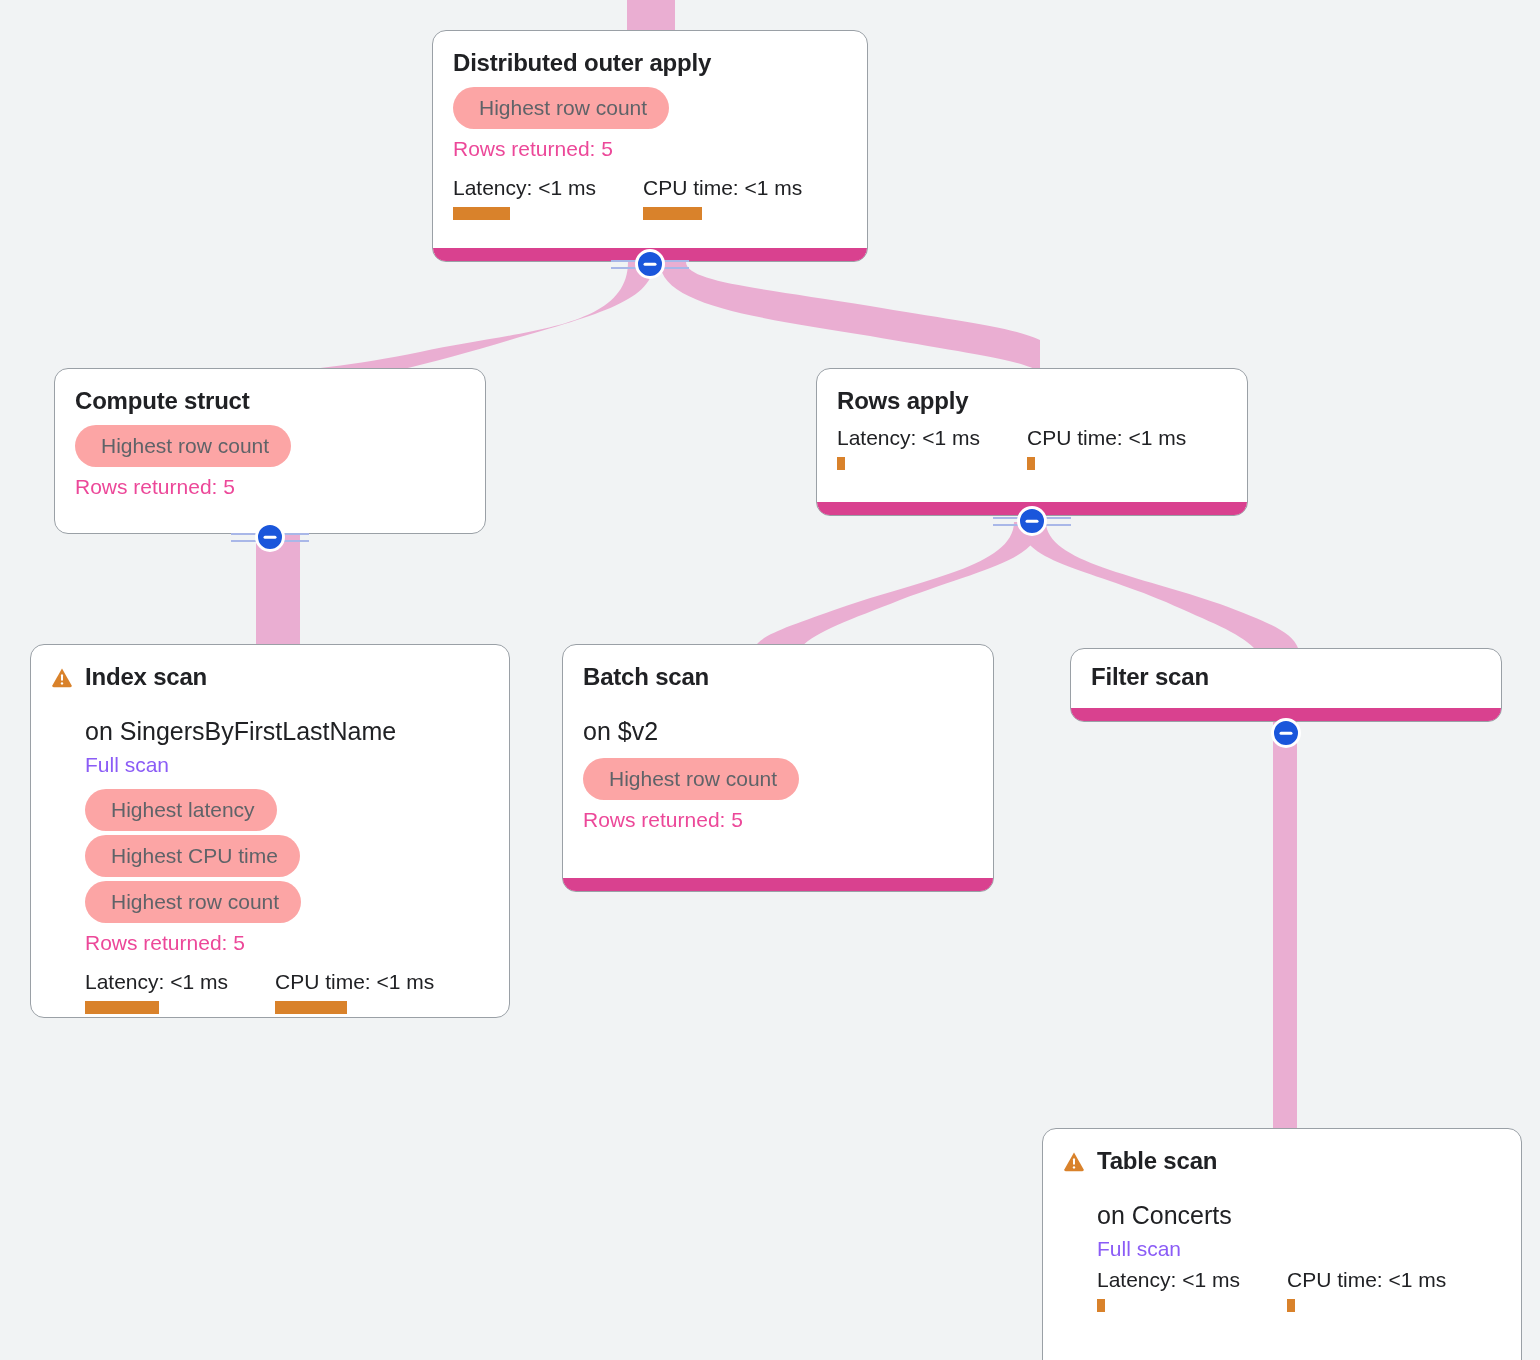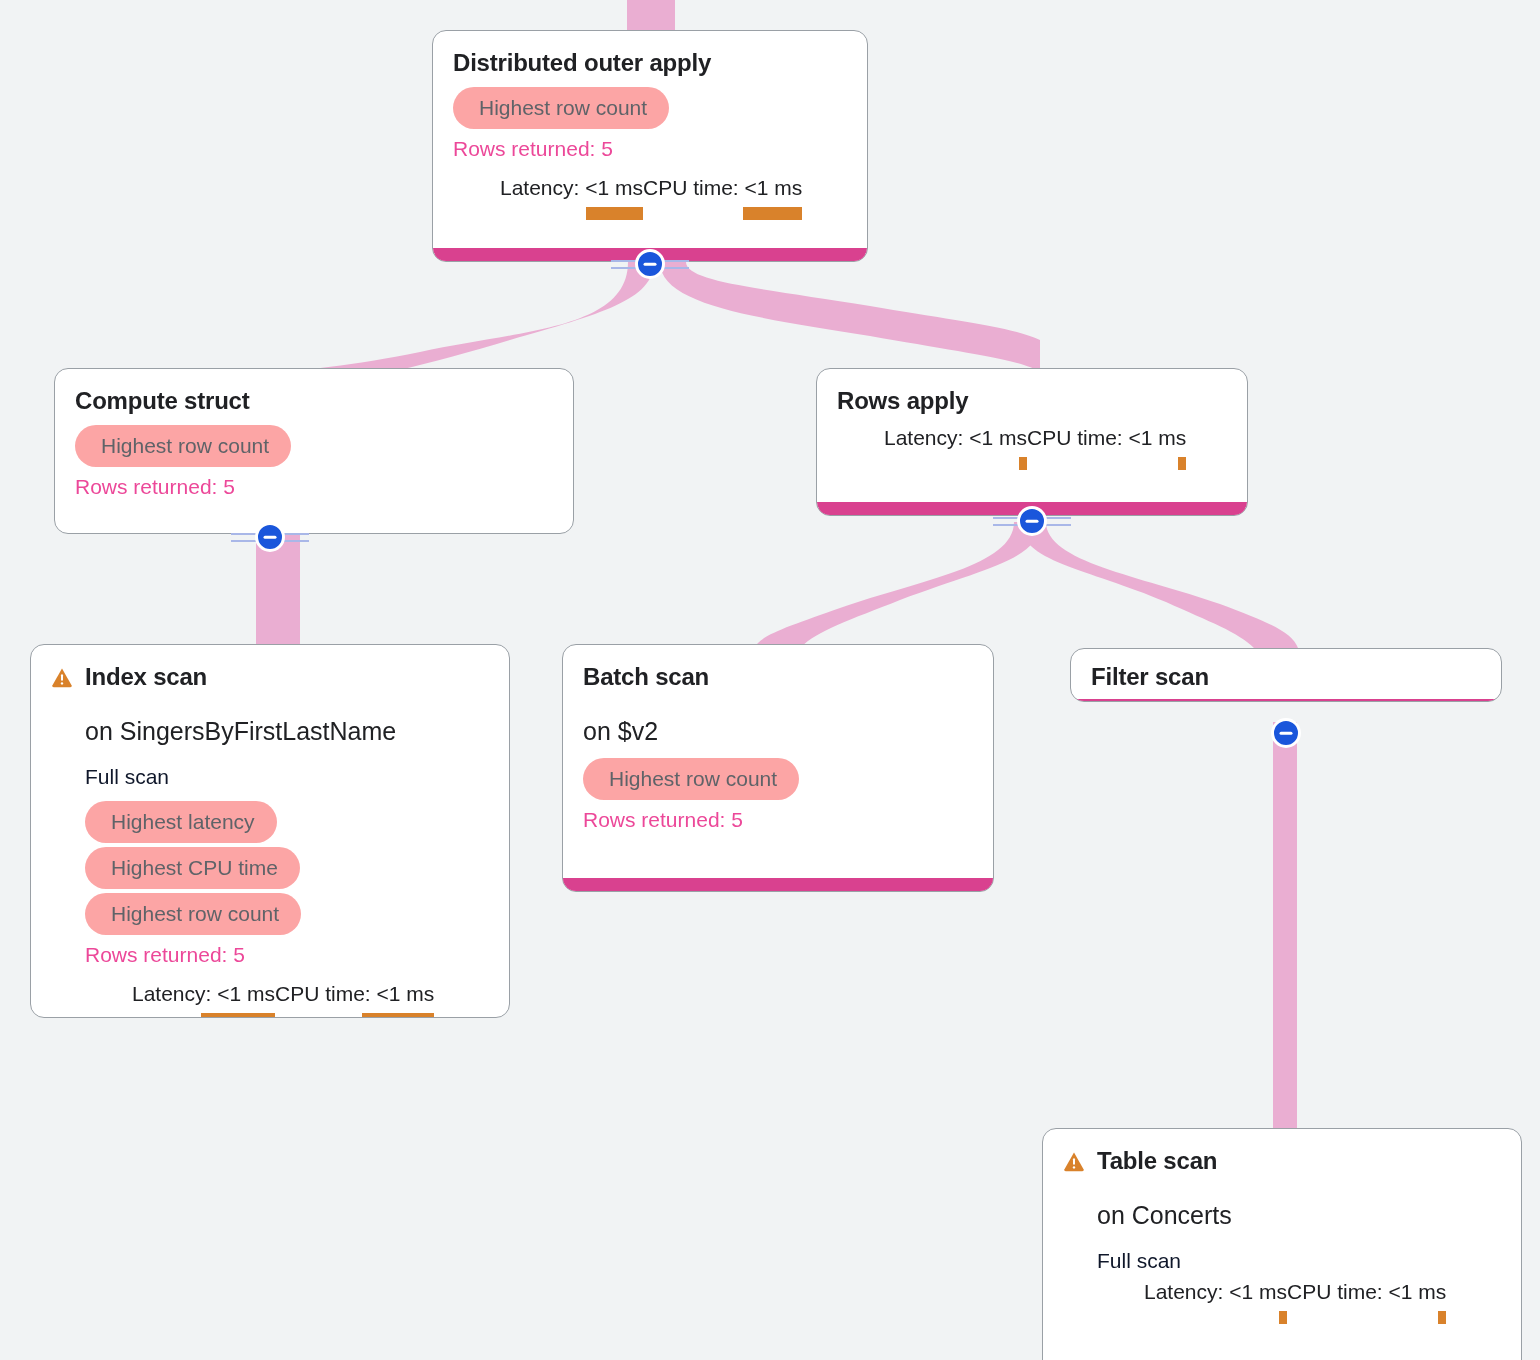--- a/index.html
+++ b/index.html
@@ -84,24 +84,23 @@
 
   .node-subtitle {
     font-size: 25px;
     color: #202124;
     line-height: 1.5;
     margin-top: 20px;
     white-space: nowrap;
   }
   .node-subnote {
     font-size: 21px;
-    color: #0f172a;
+    color: #8b5cf6;
     line-height: 1.45;
     white-space: nowrap;
-    margin-top: 12px;
   }
 
   
   .chips {
     display: flex;
     flex-direction: column;
     align-items: flex-start;
     gap: 4px;
     margin-top: 8px;
   }
@@ -123,21 +122,20 @@
   }
 
   
   .metrics {
     display: flex;
     margin-top: 14px;
   }
   .metric {
     display: flex;
     flex-direction: column;
-    align-items: flex-end;
   }
   .metric-label {
     font-size: 21px;
     color: #202124;
     white-space: nowrap;
     line-height: 1.2;
   }
   .metric-bar {
     height: 13px;
     background: #d9822b;
@@ -256,21 +254,21 @@
       </div>
     </div>
     <div class="node-bottom-bar"></div>
   </div>
   <div class="collapse" style="left:650px; top:264px;">
     <span class="wing left"></span>
     <span class="wing right"></span>
     <span class="knob"></span>
   </div>
 
-  <div class="node" id="node-compute-struct" style="left:54px; top:368px; width:520px; height:166px;gap:48px;">
+  <div class="node" id="node-compute-struct" style="left:54px; top:368px; width:432px; height:166px;gap:48px;">
     <div class="node-body">
       <div class="title-row">
         <div class="content">
           <div class="node-title">Compute struct</div>
         </div>
       </div>
       <div class="chips">
         <span class="chip">Highest row count</span>
       </div>
       <div class="rows-returned">Rows returned: 5</div>
@@ -352,21 +350,21 @@
       </div>
       <div class="node-subtitle">on $v2</div>
       <div class="chips">
         <span class="chip">Highest row count</span>
       </div>
       <div class="rows-returned">Rows returned: 5</div>
     </div>
     <div class="node-bottom-bar"></div>
   </div>
 
-  <div class="node" id="node-filter-scan" style="left:1070px; top:648px; width:432px; height:54px;">
+  <div class="node" id="node-filter-scan" style="left:1070px; top:648px; width:432px; height:74px;">
     <div class="node-body" style="padding:14px 20px 6px 20px;">
       <div class="title-row">
         <div class="content">
           <div class="node-title">Filter scan</div>
         </div>
       </div>
     </div>
     <div class="node-bottom-bar"></div>
   </div>
   <div class="collapse" style="left:1286px; top:733px;">

